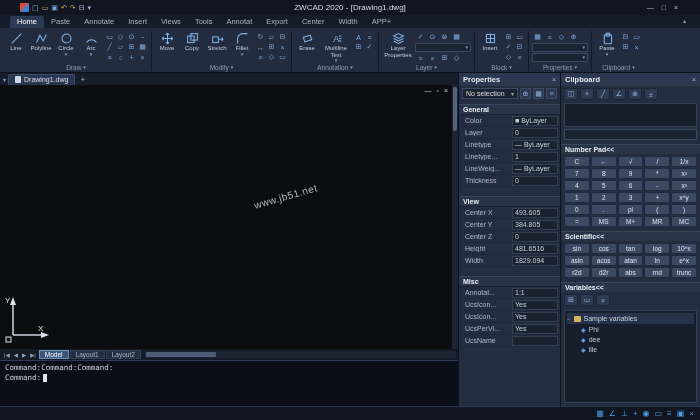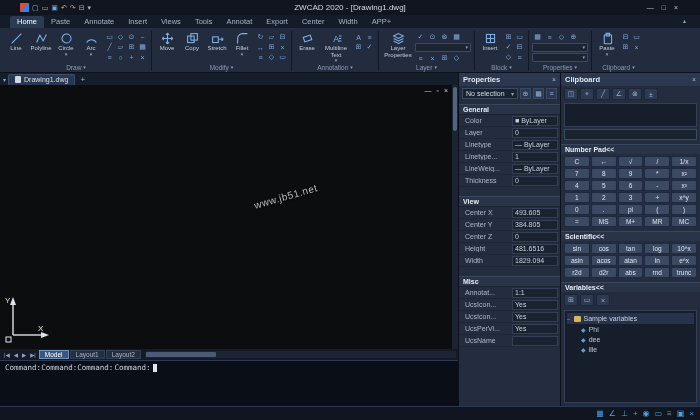--- a/index.html
+++ b/index.html
@@ -69,21 +69,21 @@
   .navarr span{padding:0 1px;}
   .ltabs{display:flex;gap:1px;}
   .ltab{padding:0 5px;color:#aab6c6;background:#232e41;border:1px solid #33405a;height:9px;
     display:flex;align-items:center;}
   .ltabs .ltab:first-child{background:#3a567c;color:#fff;border-color:#6e93c0;}
   .hscroll{flex:1;height:7px;background:#1d2534;margin-left:3px;border-radius:1px;position:relative;}
   .hthumb{position:absolute;left:1px;top:1px;height:5px;width:70px;background:#4c5b74;border-radius:1px;}
   
   .cmdwin{flex:0 0 46px;background:#0a0e16;border-top:1px solid #2c3a52;
     font-family:"DejaVu Sans Mono",monospace;font-size:7.5px;color:#cdd5e0;padding:2px 5px;
-    display:flex;flex-direction:row;gap:1px;}
+    display:flex;flex-direction:column;gap:1px;}
   .cmdline{height:9px;line-height:9px;white-space:pre;}
   .cursor{display:inline-block;width:4px;height:8px;background:#dfe6ef;vertical-align:middle;margin-left:2px;}
   
   .sidepanel{background:#232d3f;border-left:1px solid #0c111b;display:flex;flex-direction:column;font-size:7px;min-height:0;}
   .props{width:102px;flex:0 0 102px;}
   .qcalc{width:140px;flex:0 0 140px;}
   .phead{flex:0 0 13px;background:#2b3850;display:flex;align-items:center;padding:0 4px;
     color:#e2e8f1;font-size:7.5px;font-weight:bold;}
   .phead .x{margin-left:auto;color:#aab6c6;font-weight:normal;font-size:7px;}
   .combo-row{display:flex;gap:2px;padding:2px 3px;align-items:center;flex:0 0 auto;}

